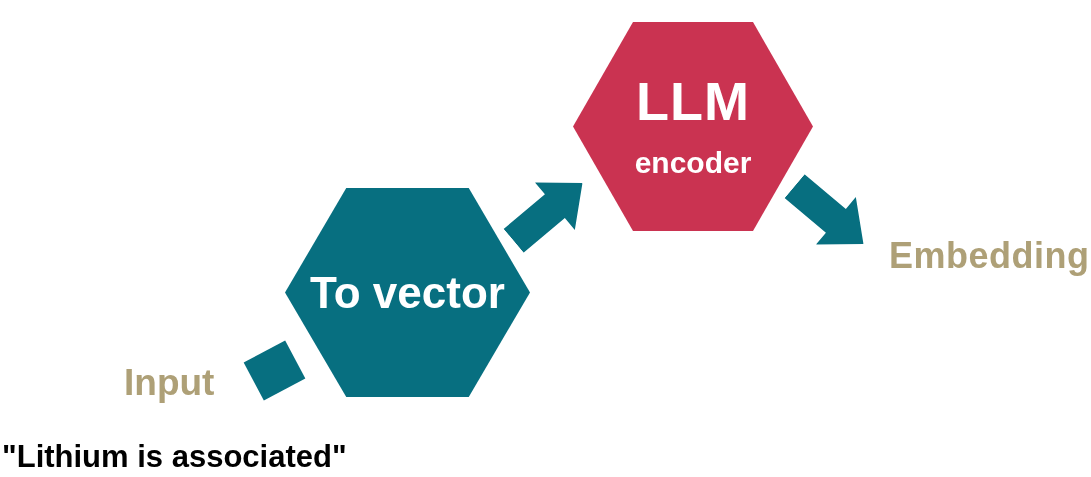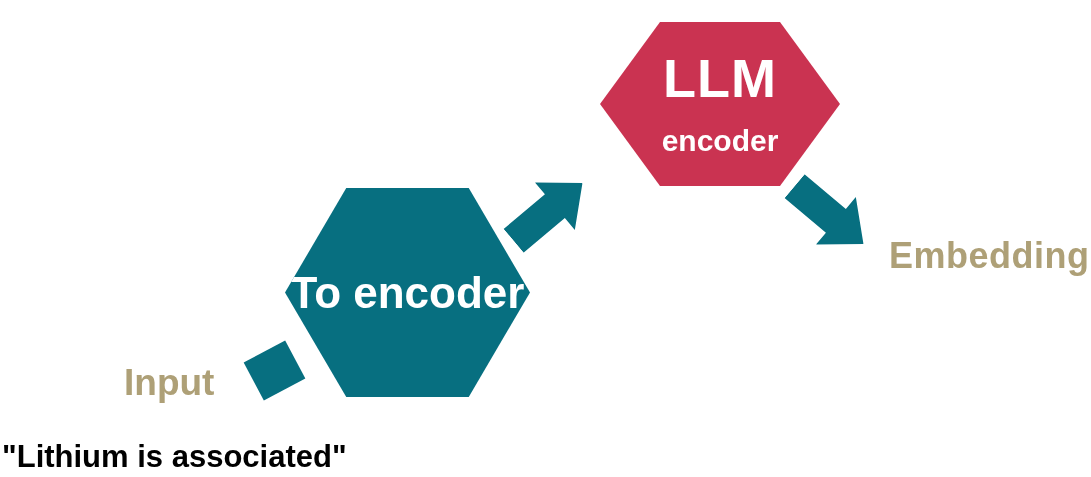--- a/index.html
+++ b/index.html
@@ -29,22 +29,22 @@
     justify-content: center;
     color: var(--white-text);
     text-align: center;
   }
   .hex-to-vector {
     left: 285px; top: 188px;
     width: 245px; height: 209px;
     background: var(--teal);
   }
   .hex-llm {
-    left: 600px; top: 22px;
-    width: 240px; height: 164px;
+    left: 573px; top: 22px;
+    width: 240px; height: 209px;
     background: var(--red);
   }
   .hex-to-vector .hex-label {
     font-size: 44px;
     font-weight: bold;
     line-height: 1;
   }
   .hex-llm .hex-title {
     font-size: 54px;
     font-weight: bold;
@@ -103,21 +103,21 @@
 
 <div class="stage">
 
   <span class="side-label label-input">Input</span>
 
   <span class="quote-text">"Lithium is associated"</span>
 
   <div class="connector"></div>
 
   <div class="hex hex-to-vector">
-    <span class="hex-label">To encoder</span>
+    <span class="hex-label">To vector</span>
   </div>
 
   <div class="block-arrow arrow-1"></div>
 
   <div class="hex hex-llm">
     <span class="hex-title">LLM</span>
     <span class="hex-subtitle">encoder</span>
   </div>
 
   <div class="block-arrow arrow-2"></div>

